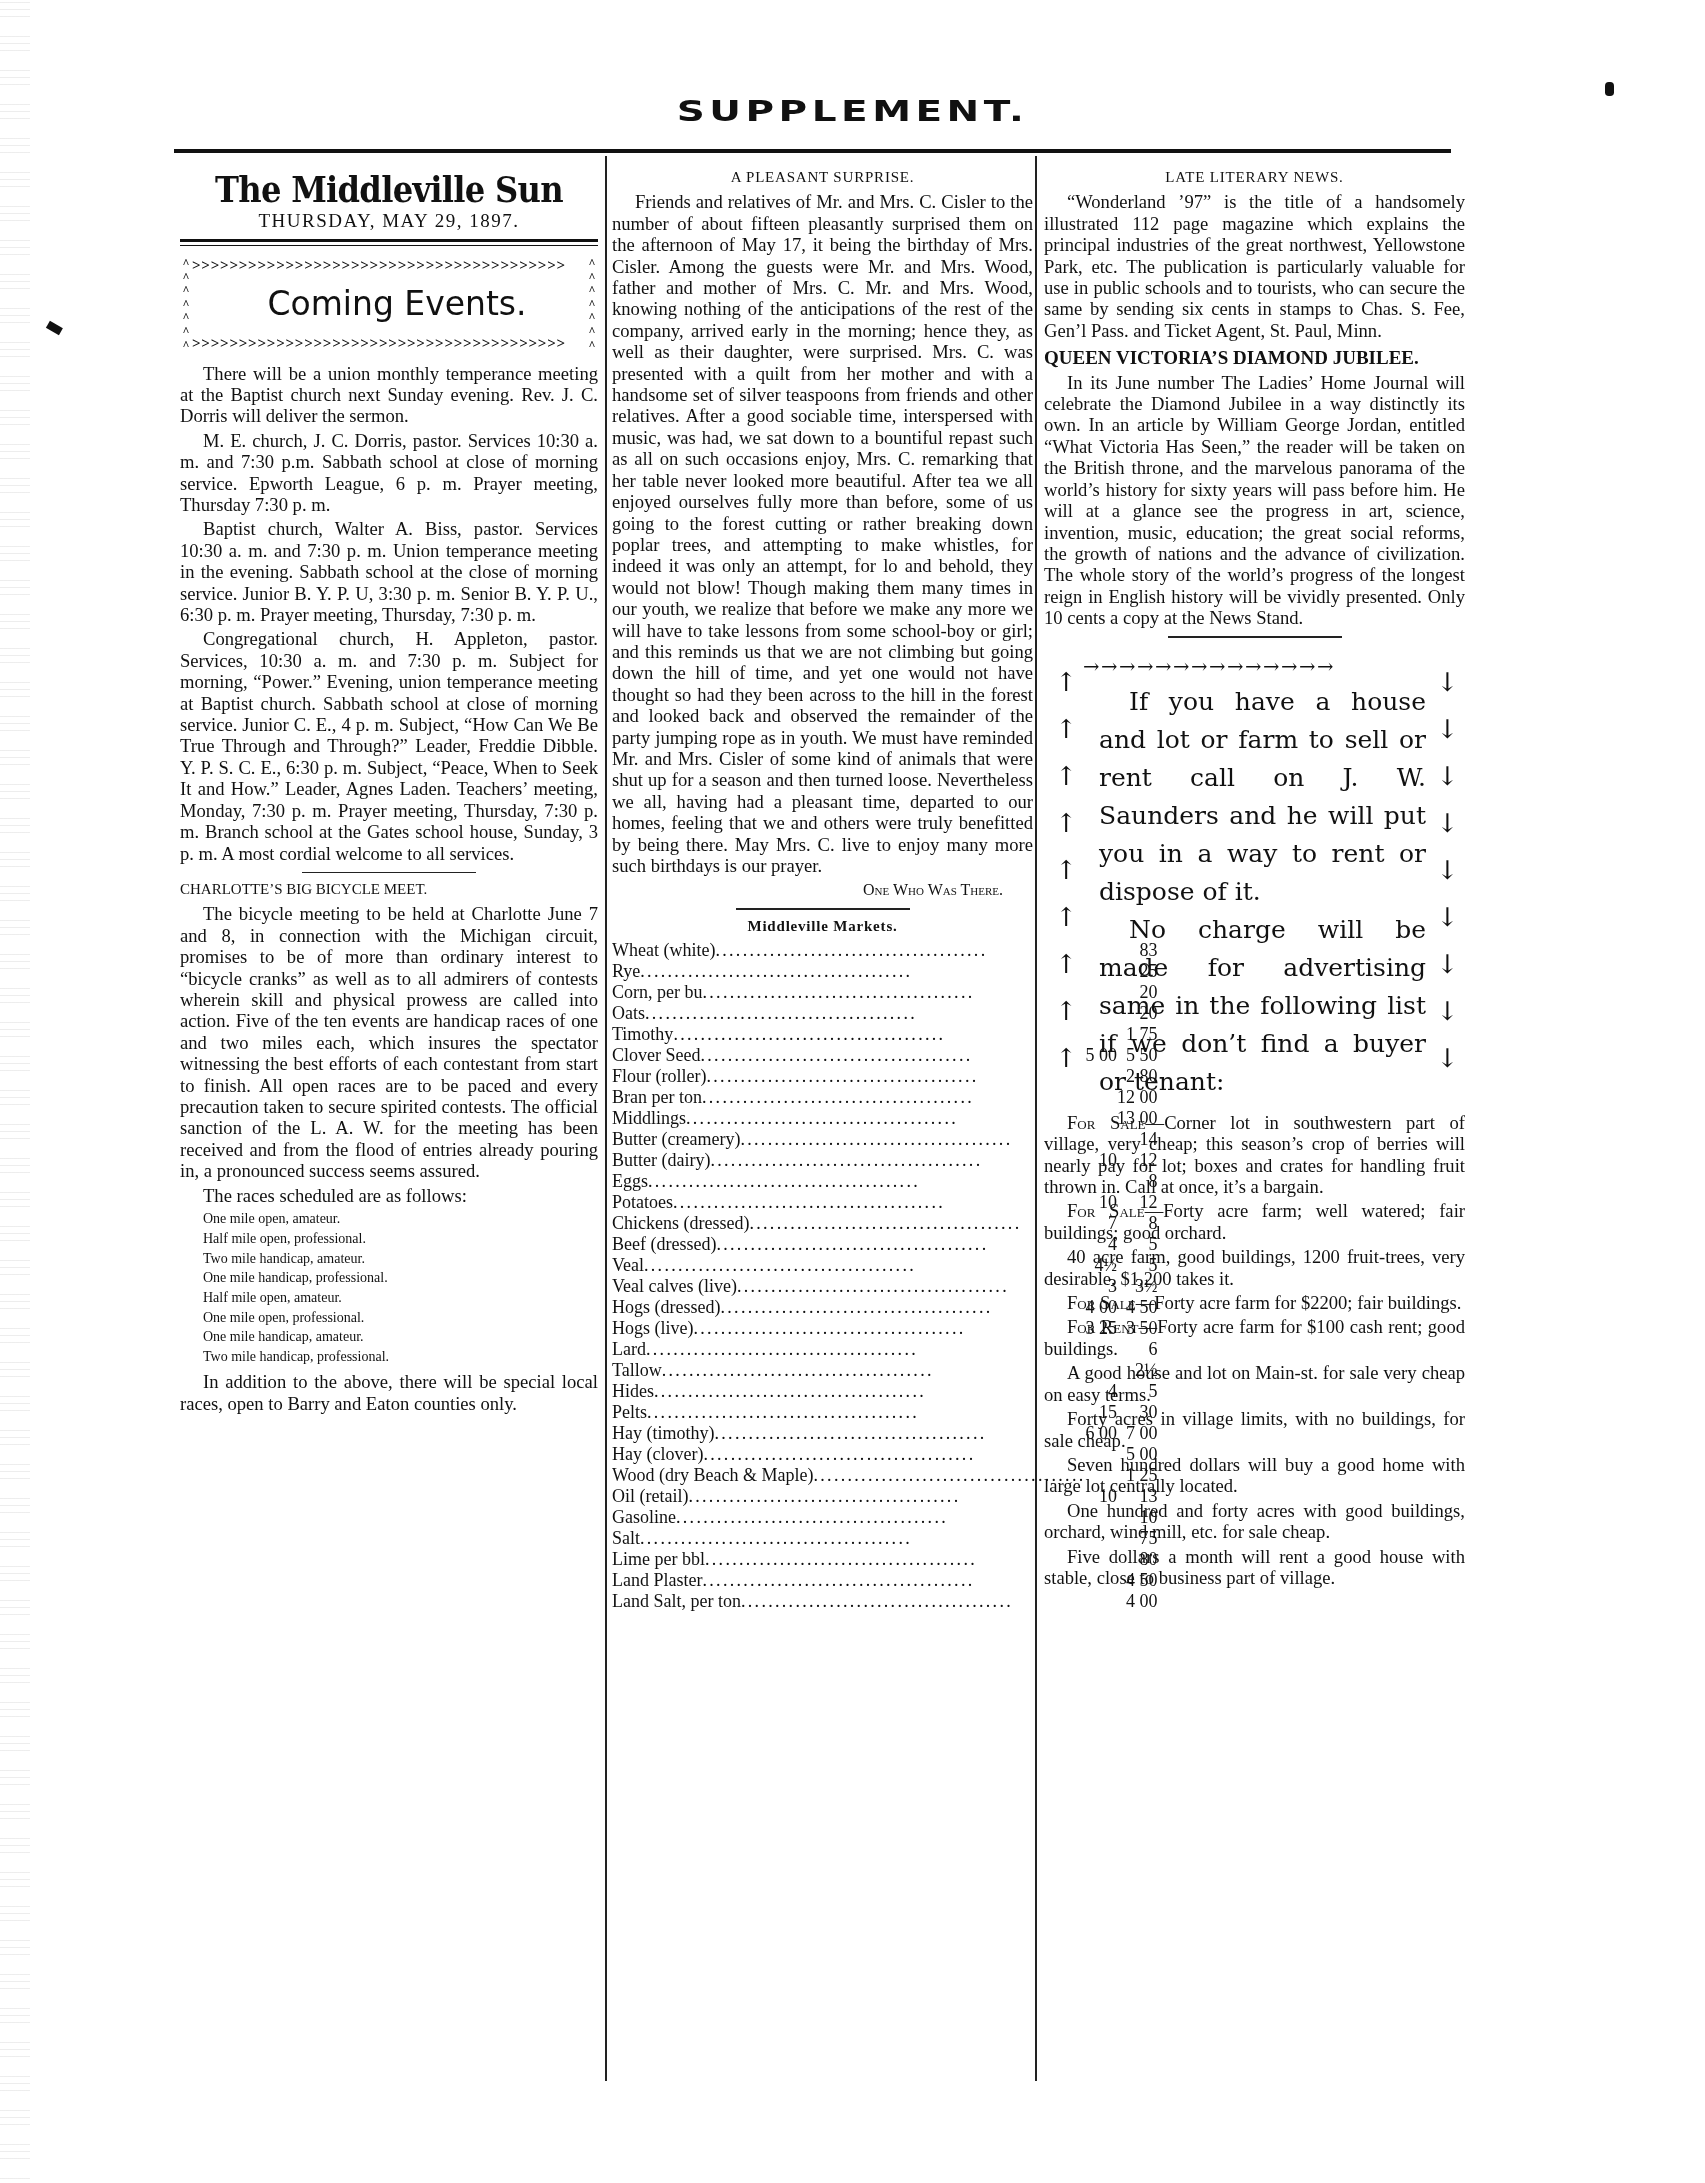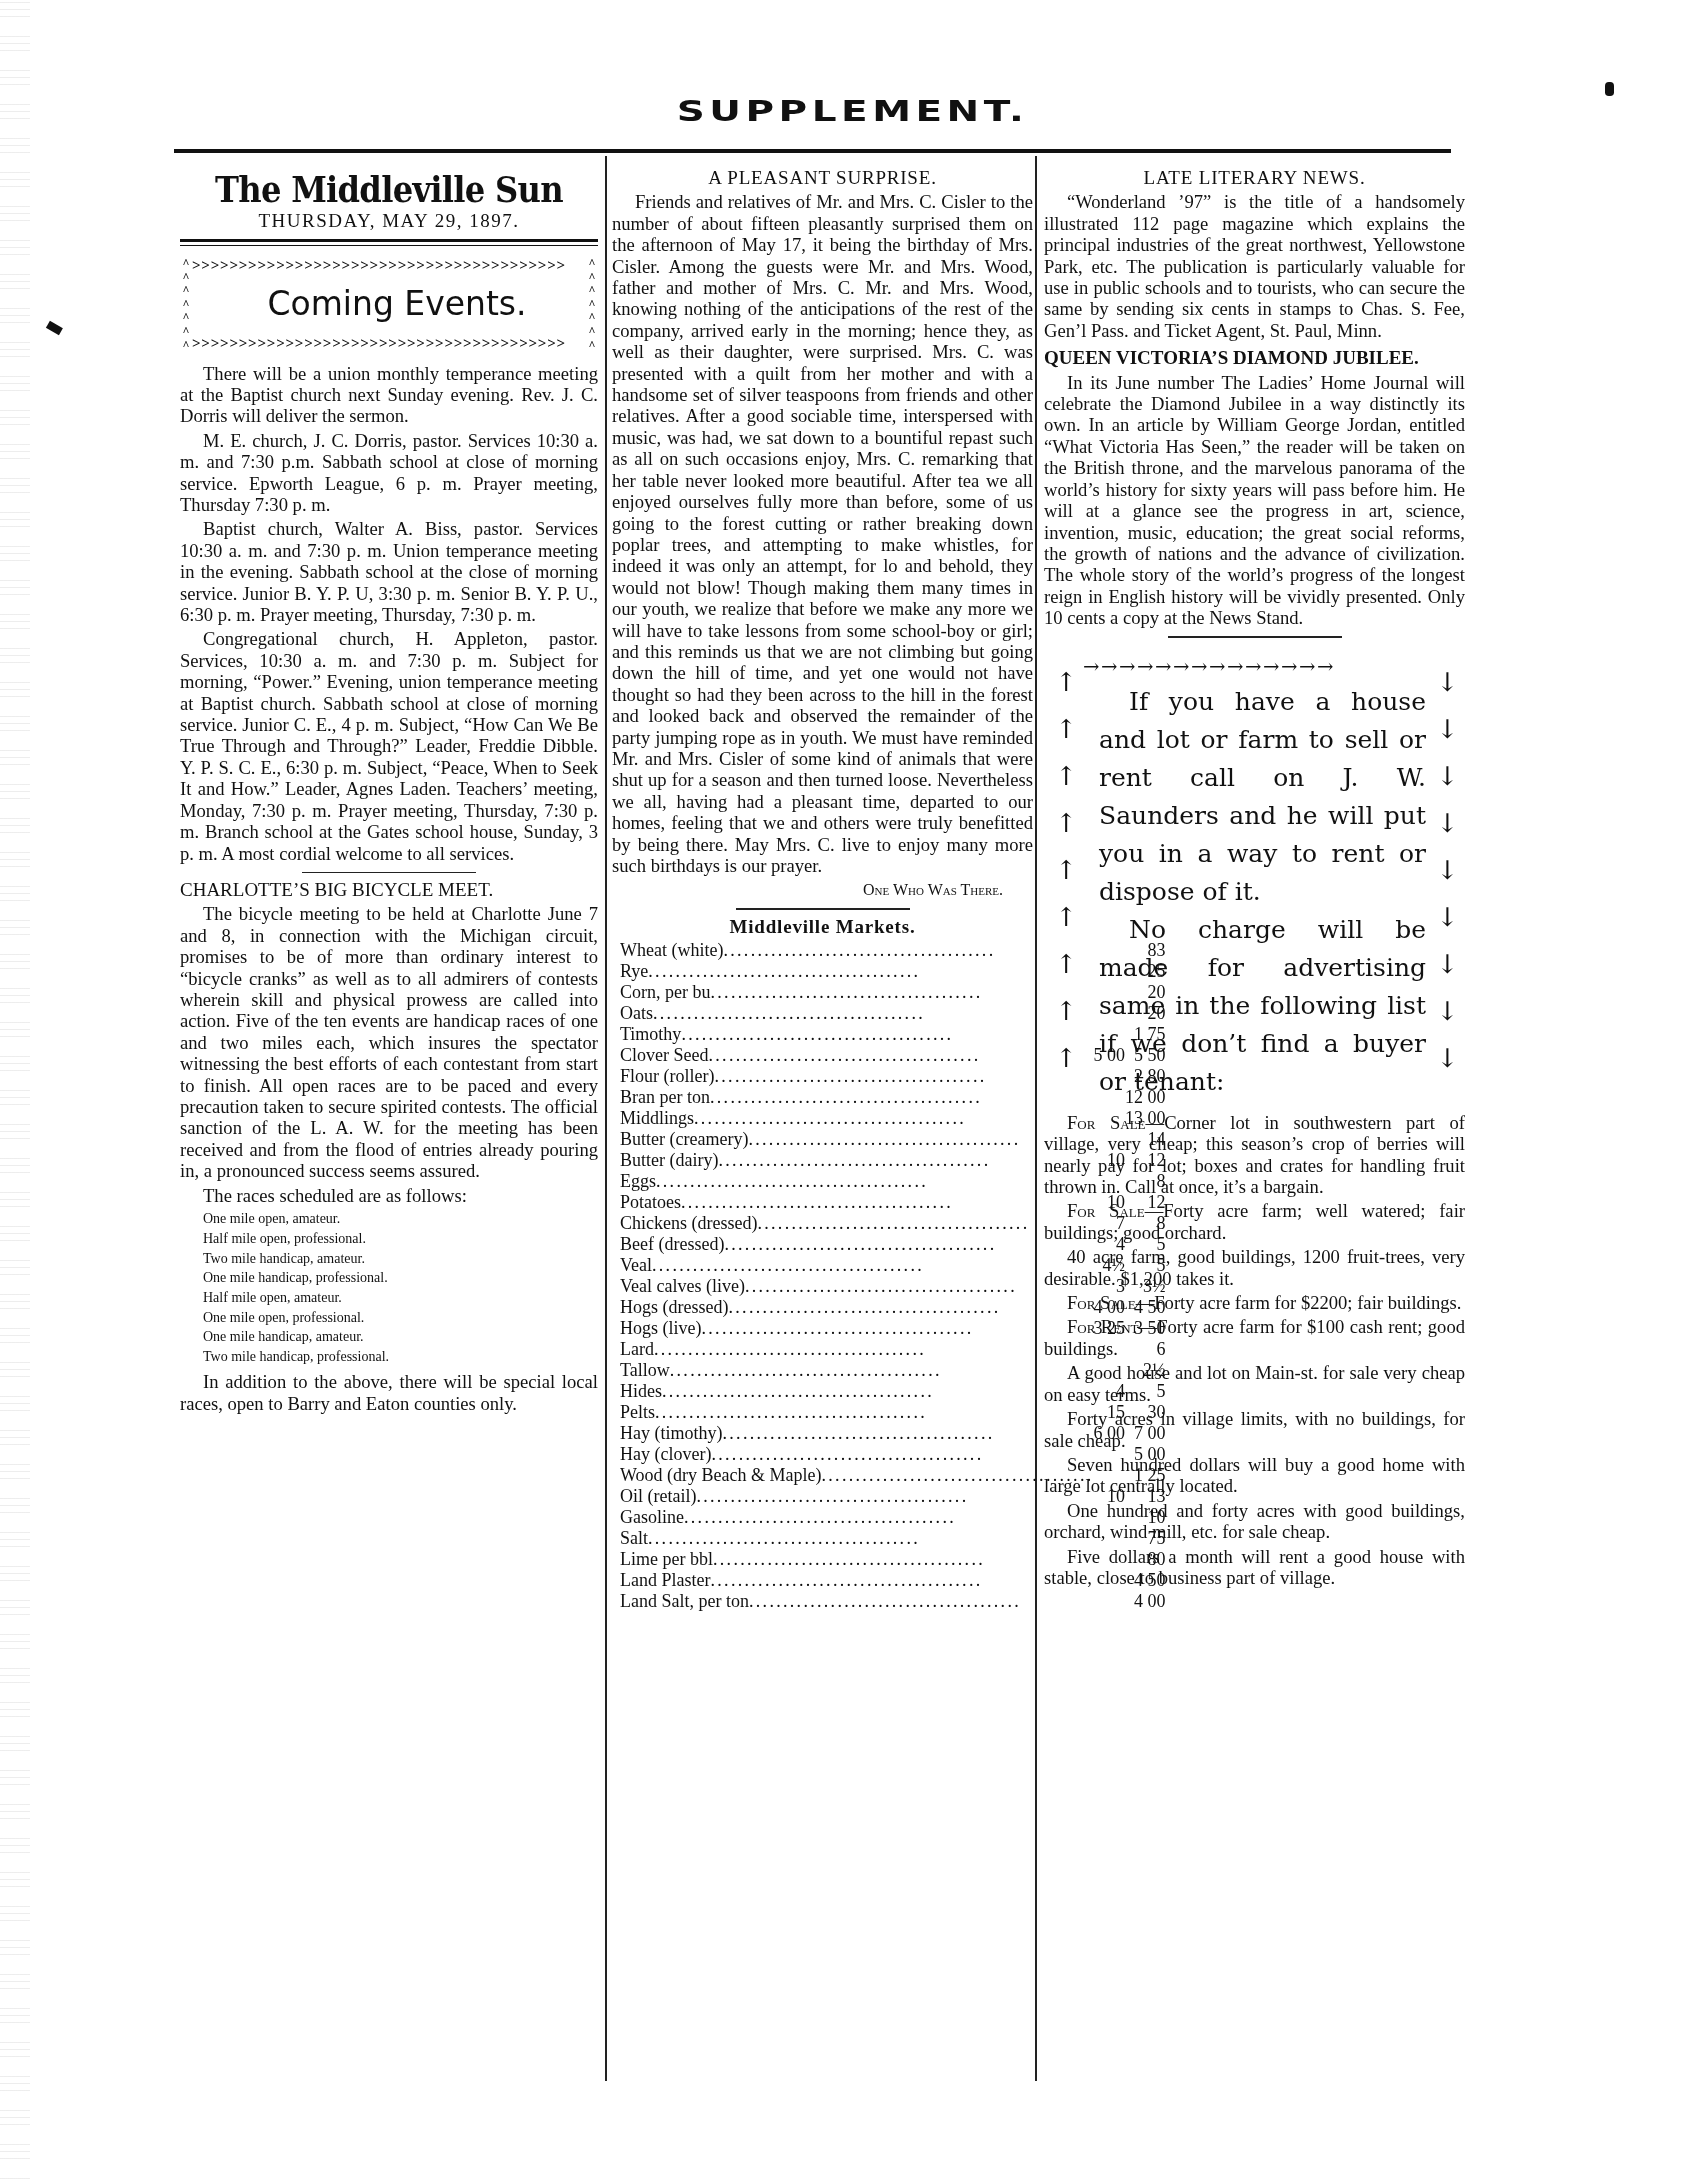--- a/index.html
+++ b/index.html
@@ -18,28 +18,28 @@
   .vrule { position: absolute; top: 156px; width: 1.5px; background: #222; }
   .masthead { text-align: center; font-family: "DejaVu Serif", serif; font-weight: bold; font-size: 35px; letter-spacing: -0.8px; line-height: 41px; transform: scaleX(.92); white-space: nowrap; margin-top: 7.6px; }
   .dateline { text-align: center; font-size: 19px; letter-spacing: 1.5px; margin-bottom: 7.6px; }
   .double-rule { border-top: 3px solid #111; border-bottom: 1.5px solid #111; height: 3.8px; margin: 3px 0 10.6px 0; }
   .chev-box { position: relative; height: 95px; margin-bottom: 10.6px; }
   .chev-row { position: absolute; left: 12px; right: 12px; font-size: 15px; font-weight: bold; letter-spacing: 0.8px; white-space: nowrap; overflow: hidden; line-height: 16.7px; }
   .chev-row.top { top: 0; } .chev-row.bot { bottom: 0; }
   .chev-col { position: absolute; top: 0; bottom: 0; width: 12px; font-size: 12px; font-weight: bold; line-height: 13.6px; text-align: center; }
   .chev-col.l { left: 0; } .chev-col.r { right: 0; }
   .ce-title { position: absolute; left: 16px; right: 0; top: 23px; text-align: center; font-family: "DejaVu Sans", sans-serif; font-size: 33px; line-height: 47px; }
-  .head { text-align: center; font-size: 19px; letter-spacing: 0.8px; margin: 6px 0 3px 0; text-indent: 0 !important; }
+  .head { text-align: center; font-size: 15px; letter-spacing: 0.8px; margin: 6px 0 3px 0; text-indent: 0 !important; }
   .head.left { text-align: left; letter-spacing: 0; }
   .head.bold { font-weight: bold; }
   .head.small { font-size: 19px; font-weight: bold; text-align: left; letter-spacing: 0; }
   .short-rule { width: 174px; height: 1.5px; background: #222; margin: 7.6px auto 6px auto; }
   .race-list { margin: 3px 0 4.5px 23px; font-size: 14px; line-height: 19.7px; }
   .sig { text-align: right; font-variant: small-caps; font-size: 16px; margin-right: 30px; }
-  table.markets { width: 100%; border-collapse: collapse; font-size: 18px; line-height: 21px; margin-left: 8px; }
+  table.markets { width: 100%; border-collapse: collapse; font-size: 18px; line-height: 21px; }
   table.markets td { padding: 0; white-space: nowrap; vertical-align: top; }
   td.item { width: 70%; overflow: hidden; }
   td.item span.dots { letter-spacing: 2.3px; }
   td.num { text-align: right; width: 15%; }
   .ad-box { position: relative; margin: 10.6px 0 7.6px 0; padding: 35px 39px 3px 55px; font-size: 25px; line-height: 38px; font-family: "DejaVu Serif", serif; }
   .ad-box p { margin: 0; text-indent: 30px; text-align: justify; }
   .ad-top { position: absolute; top: 0; left: 39px; right: 23px; font-size: 19.7px; letter-spacing: 1.5px; white-space: nowrap; overflow: hidden; }
   .ad-side { position: absolute; top: 10.6px; bottom: 0; width: 23px; font-size: 26px; line-height: 47px; text-align: center; }
   .ad-side.l { left: 10.6px; } .ad-side.r { right: 6px; }
   .sc { font-variant: small-caps; margin-top: 18px; }

